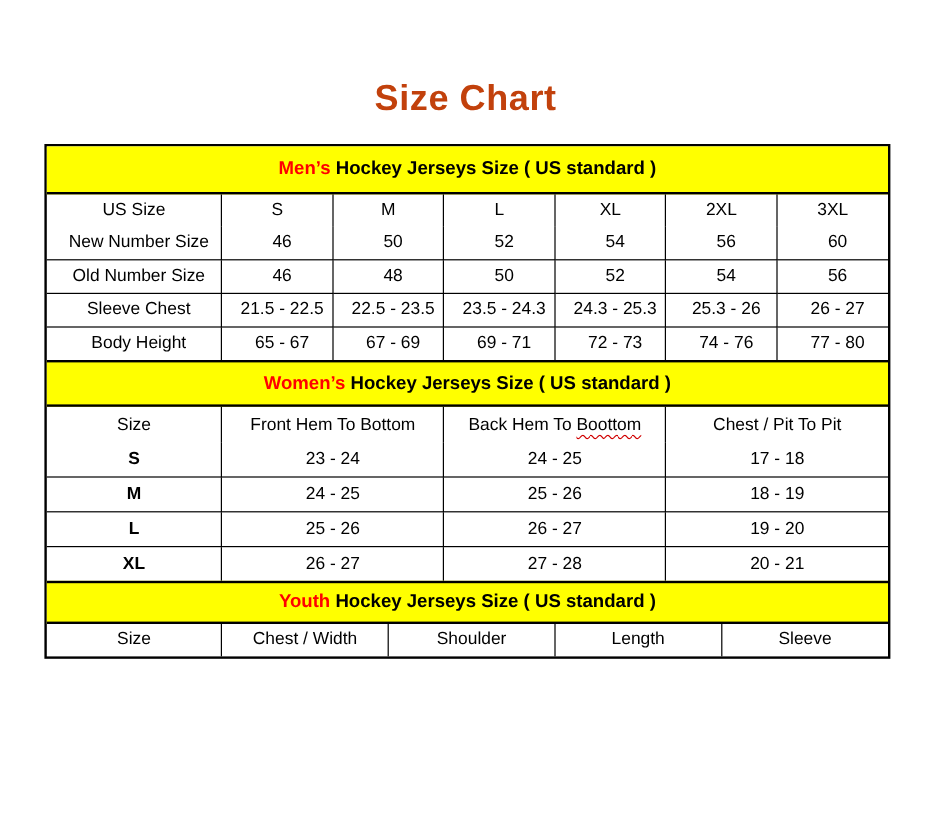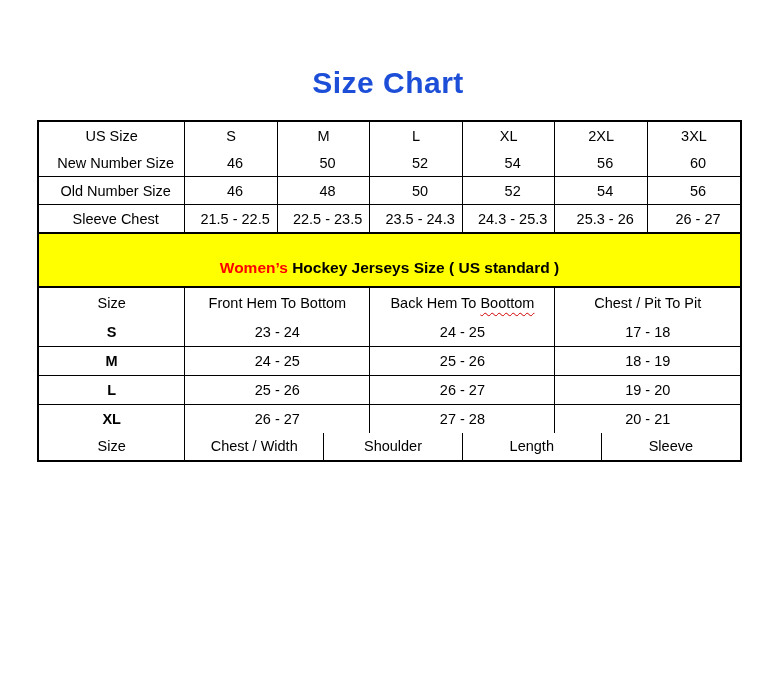--- a/index.html
+++ b/index.html
@@ -14,21 +14,21 @@
     -webkit-font-smoothing: antialiased;
   }
   .page-title {
     position: absolute;
     top: 66px;
     left: 0;
     width: 776px;
     text-align: center;
     font-size: 30px;
     font-weight: bold;
-    color: #1d4ed8;
+    color: #c2410c;
     letter-spacing: 0.5px;
   }
   .chart {
     position: absolute;
     top: 120px;
     left: 37px;
     width: 705px;
     border: 2px solid #000000;
     box-sizing: border-box;
   }
@@ -36,21 +36,21 @@
     background: #ffff00;
     border-top: 2px solid #000000;
     border-bottom: 2px solid #000000;
     text-align: center;
     font-weight: bold;
     font-size: 15.5px;
     line-height: 1;
   }
   .band:first-child { border-top: none; }
   .band-mens  { padding: 11px 0 11px 0; }
-  .band-womens{ padding: 26px 0 10px 0; }
+  .band-womens{ padding: 10px 0 10px 0; }
   .band-youth { padding: 8px 0 8px 0; }
   .accent { color: #ff0000; }
 
   table {
     width: 100%;
     border-collapse: collapse;
     table-layout: fixed;
   }
   td {
     border: 1px solid #000000;
@@ -85,20 +85,23 @@
     text-decoration-skip-ink: none;
   }
 </style>
 </head>
 <body>
 
 <div class="page-title">Size Chart</div>
 
 <div class="chart">
 
+  <div class="band band-mens">
+    <span class="accent">Men’s</span><span> Hockey Jerseys Size ( US standard )</span>
+  </div>
   <table class="mens">
     <colgroup>
       <col style="width:20.8%">
         <col style="width:13.2%">
         <col style="width:13.2%">
         <col style="width:13.2%">
         <col style="width:13.2%">
         <col style="width:13.2%">
         <col style="width:13.2%">
     </colgroup>
@@ -133,20 +136,29 @@
           <td>56</td>
         </tr>
         <tr>
           <td class="rowlabel">Sleeve Chest</td>
           <td>21.5 - 22.5</td>
           <td>22.5 - 23.5</td>
           <td>23.5 - 24.3</td>
           <td>24.3 - 25.3</td>
           <td>25.3 - 26</td>
           <td>26 - 27</td>
+        </tr>
+        <tr>
+          <td class="rowlabel">Body Height</td>
+          <td>65 - 67</td>
+          <td>67 - 69</td>
+          <td>69 - 71</td>
+          <td>72 - 73</td>
+          <td>74 - 76</td>
+          <td>77 - 80</td>
         </tr>
       </tbody>
   </table>
 
   <div class="band band-womens">
     <span class="accent">Women’s</span><span> Hockey Jerseys Size ( US standard )</span>
   </div>
   <table class="womens">
     <colgroup>
       <col style="width:20.8%">
@@ -183,20 +195,23 @@
         </tr>
         <tr>
           <td class="rowlabel">XL</td>
           <td>26 - 27</td>
           <td>27 - 28</td>
           <td>20 - 21</td>
         </tr>
       </tbody>
   </table>
 
+  <div class="band band-youth">
+    <span class="accent">Youth</span><span> Hockey Jerseys Size ( US standard )</span>
+  </div>
   <table class="youth">
     <colgroup>
       <col style="width:20.8%">
         <col style="width:19.8%">
         <col style="width:19.8%">
         <col style="width:19.8%">
         <col style="width:19.8%">
     </colgroup>
     <thead>
       <tr>

